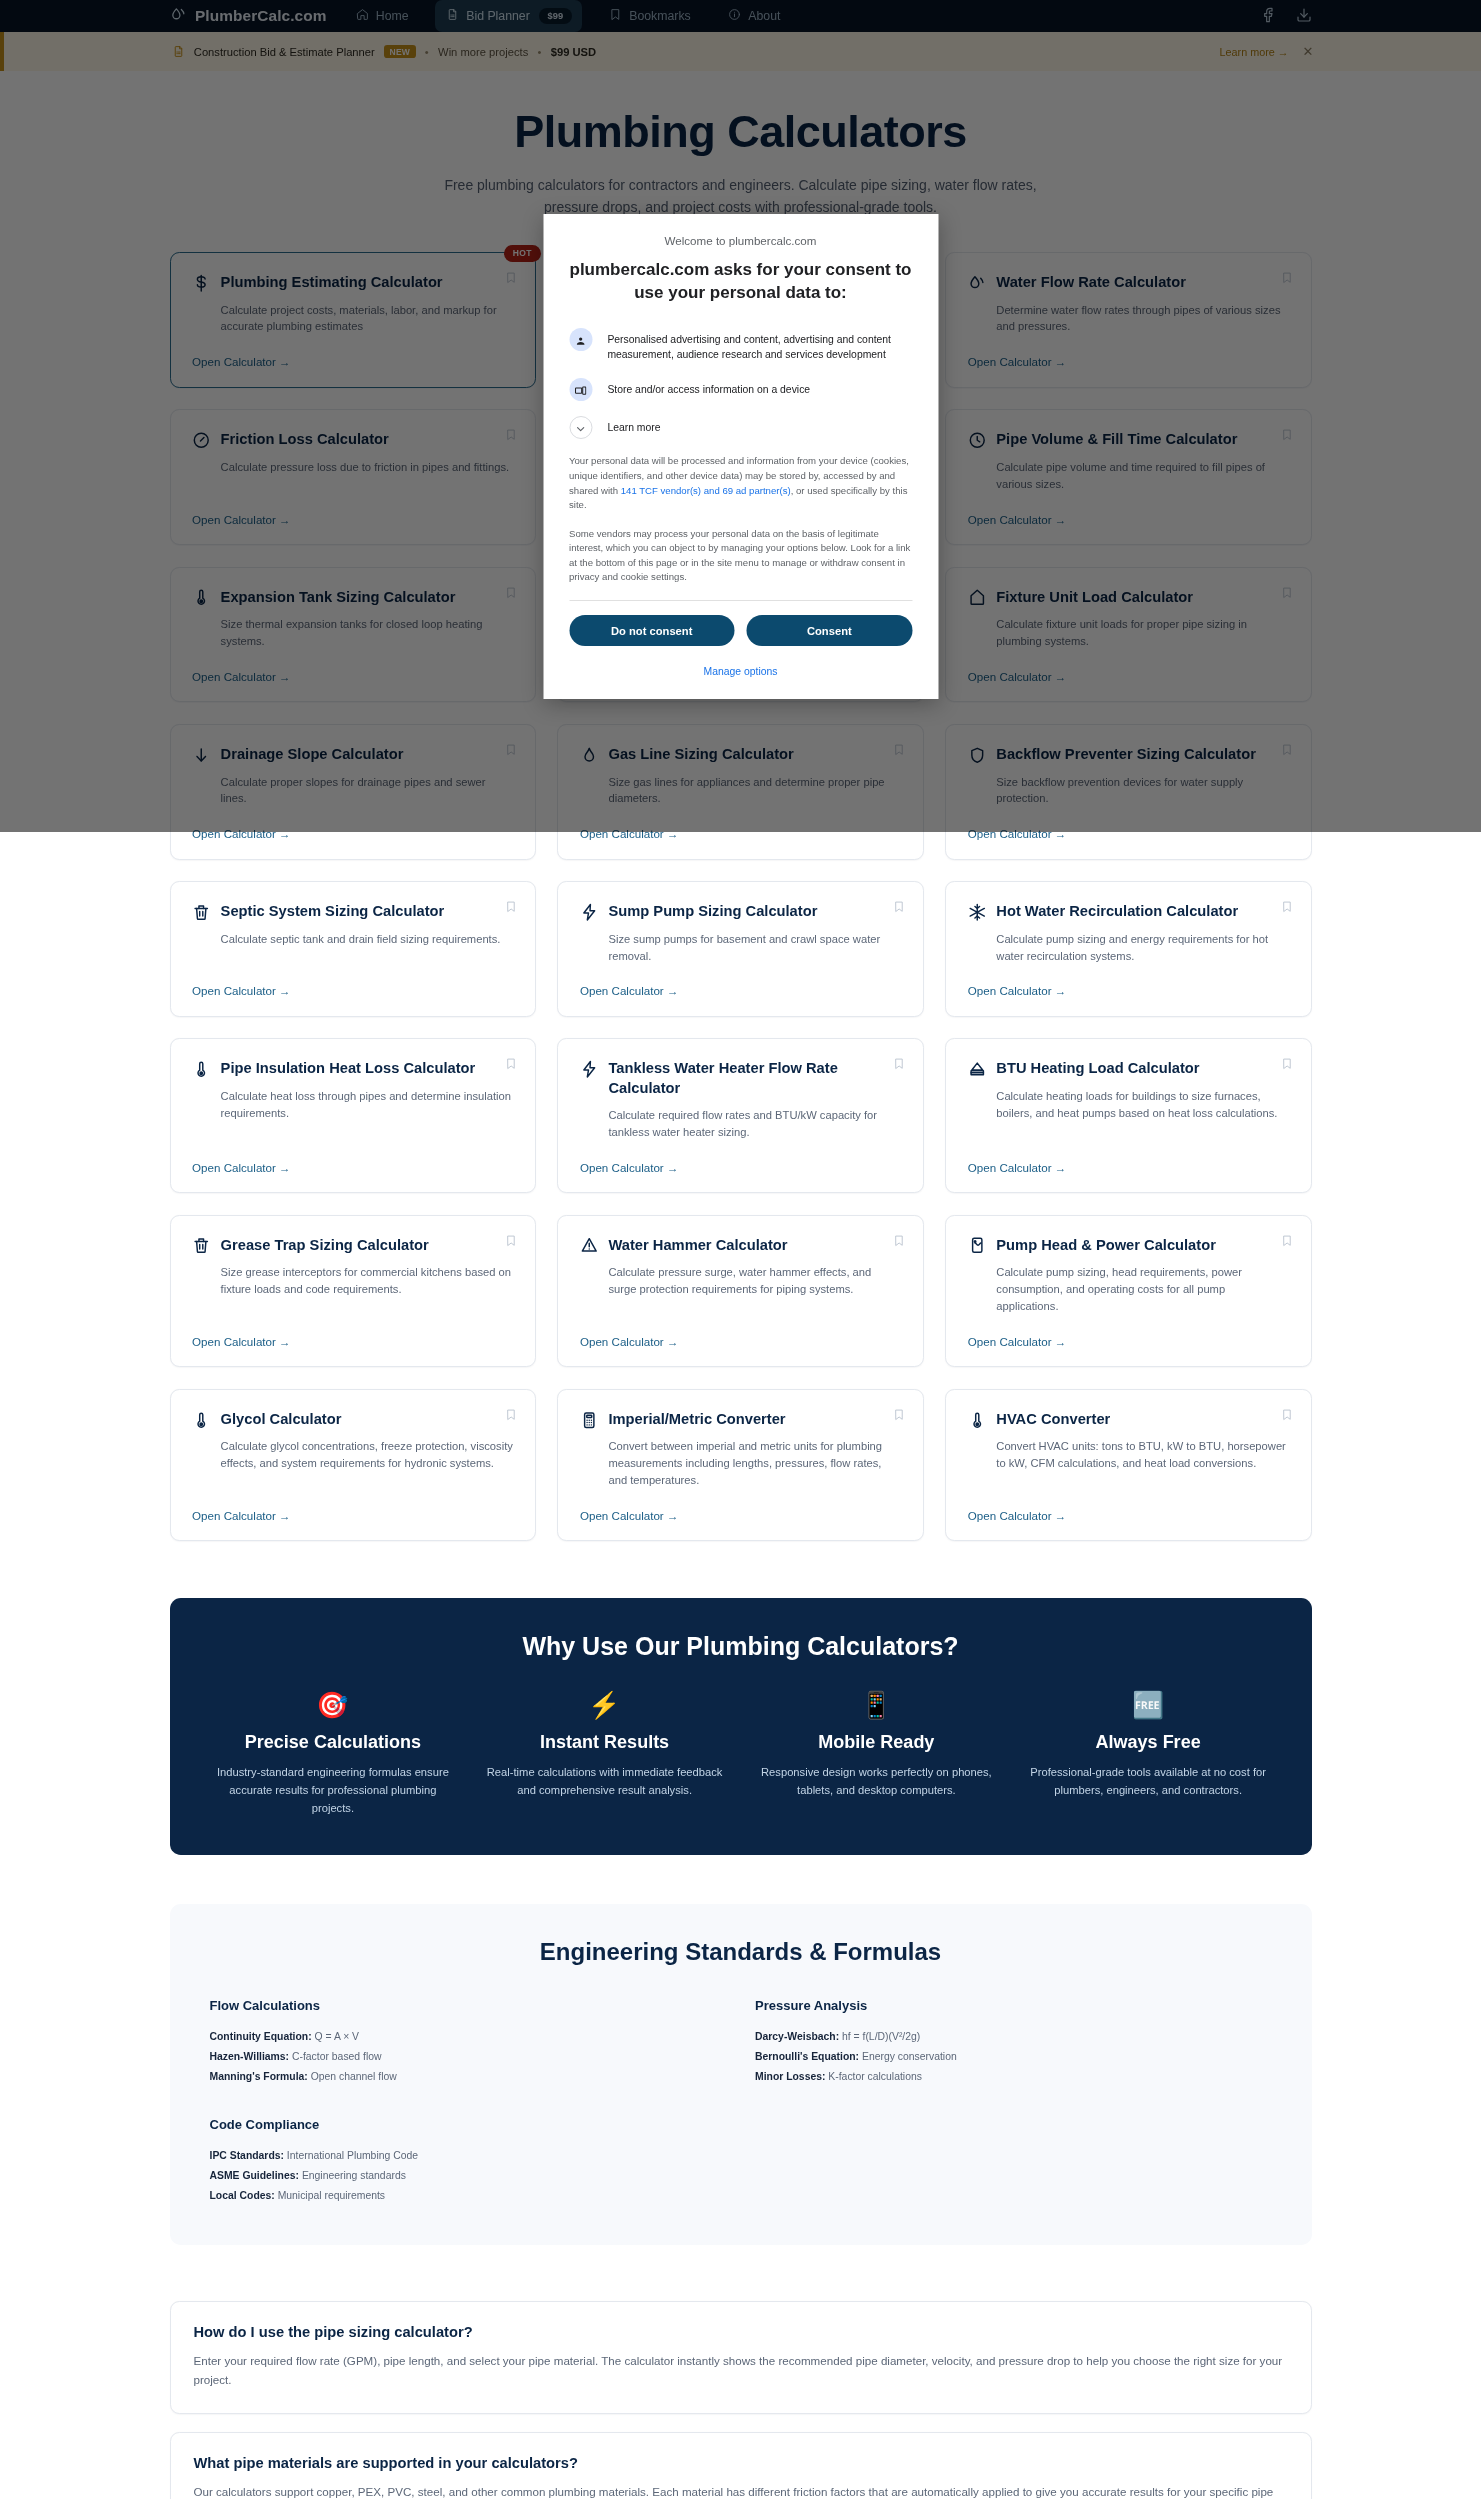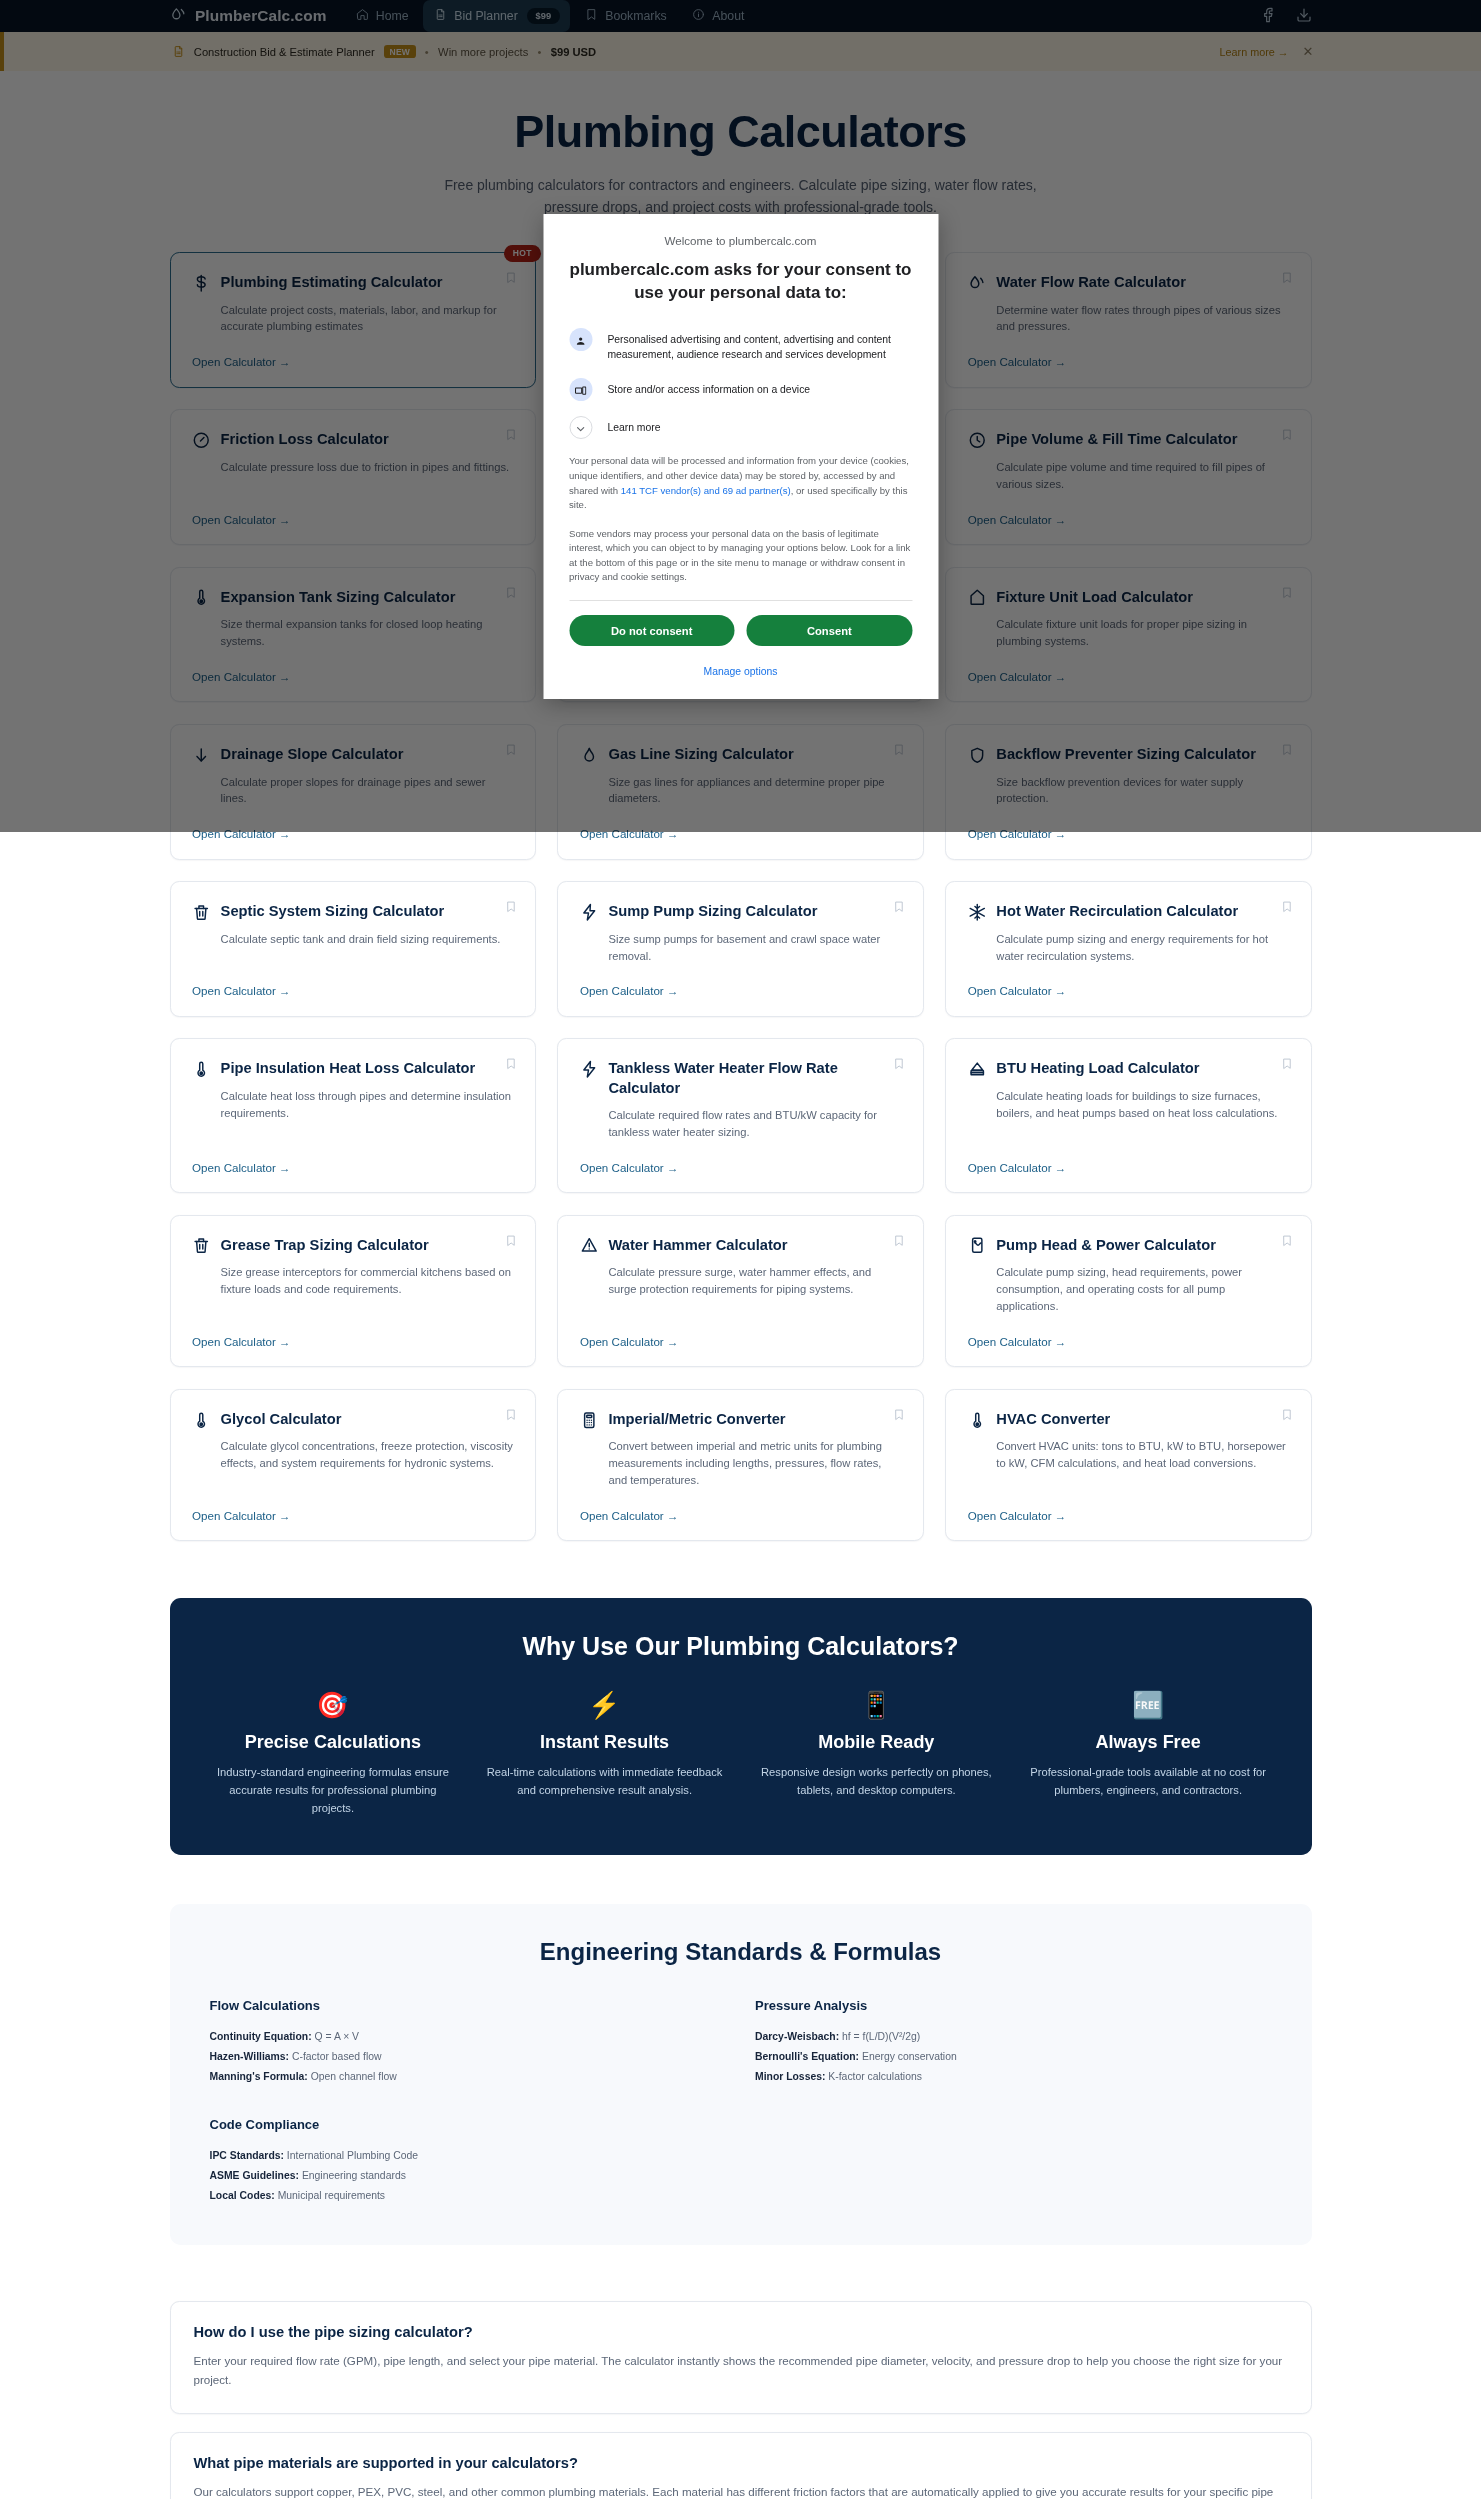--- a/index.html
+++ b/index.html
@@ -16,21 +16,21 @@
     height: 32px;
     background: #071426;
     display: flex;
     align-items: center;
     justify-content: center;
     position: relative;
   }
   .nav-inner { width: 1142px; display: flex; align-items: center; gap: 7.7px; }
   .brand { display: flex; align-items: center; gap: 8.5px; color: #e7eef6; font-size: 15.4px; font-weight: 600; letter-spacing: 0.1px; margin-right: 10.8px; }
   .brand svg { width: 17px; height: 17px; }
-  .nav-links { display: flex; align-items: flex-end; gap: 4px; }
+  .nav-links { display: flex; align-items: flex-end; gap: 16px; }
   .nav-link {
     display: flex; align-items: center; gap: 7px;
     padding: 7.7px 10.8px; border-radius: 7px;
     color: #9db3c6; font-size: 12.3px; text-decoration: none; white-space: nowrap;
   }
   .nav-link svg { width: 13px; height: 13px; }
   .nav-link.active { background: #1d3c52; color: #cfe2ef; }
   .badge-pill {
     background: #081b2c; color: #d7e5f0; font-size: 9.3px; font-weight: 700;
     border-radius: 771px; padding: 3.1px 8.5px; margin-left: 2.3px;
@@ -136,21 +136,21 @@
     display: flex; align-items: center; justify-content: center; flex: 0 0 auto;
   }
   .consent-ic.plain { background: #fff; border: 0.8px solid #dadce0; color: #5f6368; }
   .consent-ic svg { width: 12.3px; height: 12.3px; }
   .consent-row span { font-size: 10.4px; line-height: 1.45; color: #202124; padding-top: 3.9px; }
   .consent-p { text-align: left; font-size: 9.6px; line-height: 1.52; color: #5f6368; margin-top: 14px; }
   .consent-p a { color: #1a73e8; text-decoration: none; }
   .consent-sep { height: 0.8px; background: #e0e0e0; margin: 15.4px 0 14px; }
   .consent-btns { display: flex; gap: 12.3px; }
   .cbtn {
-    flex: 1; background: #15803d; color: #fff; border: none;
+    flex: 1; background: #0c4a6e; color: #fff; border: none;
     border-radius: 771px; padding: 9.3px 0; font-size: 11.2px; font-weight: 600;
     font-family: inherit; cursor: pointer;
   }
   .consent-manage { margin-top: 20px; font-size: 10.4px; color: #1a73e8; text-decoration: none; display: inline-block; cursor: pointer; }
 </style>
 </head>
 <body>
 
 <div class="page">
 

